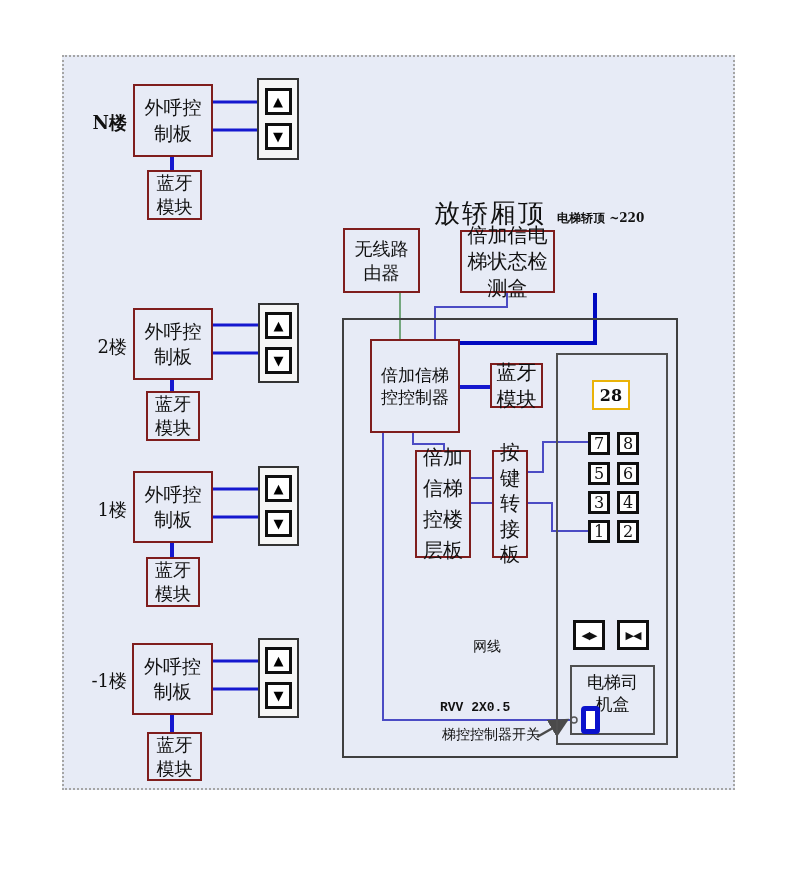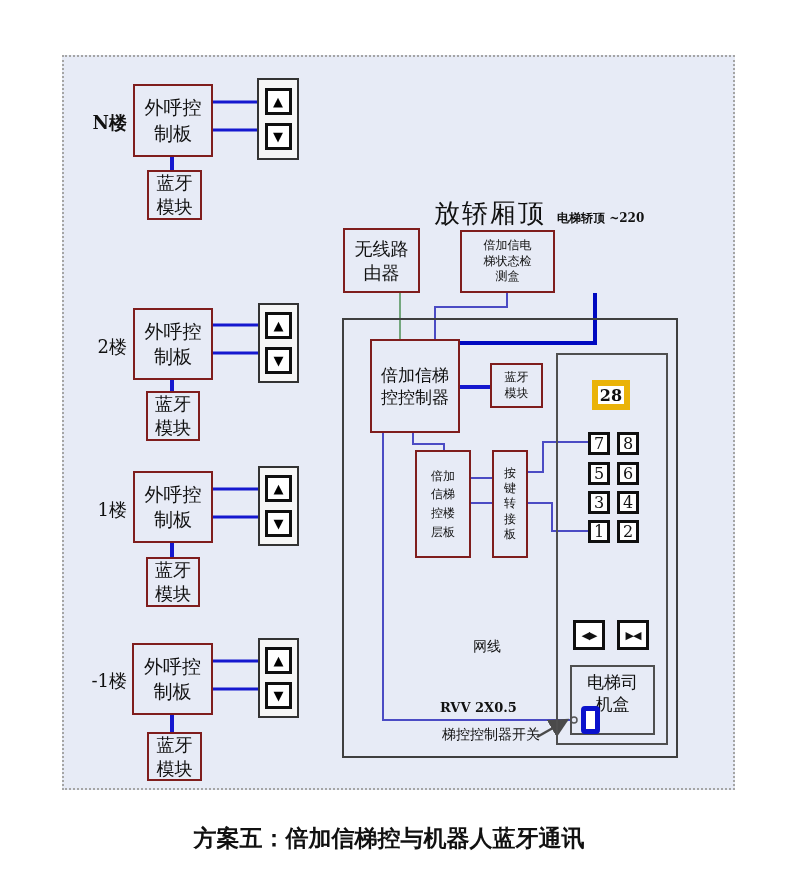--- a/index.html
+++ b/index.html
@@ -6,38 +6,38 @@
   #page{position:relative;width:800px;height:884px;background:#ffffff;overflow:hidden;
         font-family:"DejaVu Serif","Liberation Serif",serif;color:#111;}
   .abs{position:absolute;}
   #frame{left:62px;top:55px;width:669px;height:731px;background:#e7ebf6;
          border:2px dotted #a5a5a5;}
   #wires{left:0;top:0;width:800px;height:884px;z-index:1;pointer-events:none;}
   .lay{z-index:2;}
   .vbox{border:2px solid #7f1d1d;display:flex;align-items:center;justify-content:center;
         text-align:center;white-space:pre-line;box-sizing:border-box;line-height:1.32;
         font-size:18px;}
-  .small{font-size:12px;}
+  .small{font-size:20px;}
   .graybox{border:2px solid #3f3f3f;box-sizing:border-box;background:transparent;}
   .btnpanel{border:2px solid #333;background:#f6f6f6;box-sizing:border-box;
             display:flex;flex-direction:column;align-items:center;justify-content:space-evenly;}
   .sqbtn{width:27px;height:27px;border:3px solid #0f0f0f;background:#ffffff;box-sizing:border-box;
          display:flex;align-items:center;justify-content:center;font-size:13px;color:#000;
          font-family:"DejaVu Sans","Liberation Sans",sans-serif;}
   .digit{width:22px;height:23px;border:3px solid #0f0f0f;background:#ffffff;box-sizing:border-box;
          display:flex;align-items:center;justify-content:center;font-size:16px;}
   .doorbtn{width:32px;height:30px;border:3px solid #0f0f0f;background:#ffffff;box-sizing:border-box;
          display:flex;align-items:center;justify-content:center;font-size:11px;font-weight:bold;
          letter-spacing:-1px;font-family:"DejaVu Sans","Liberation Sans",sans-serif;}
   .floorlabel{width:70px;text-align:right;font-size:18px;}
-  .notelabel{font-size:14px;}
+  .notelabel{font-size:14px;font-family:Liberation Mono, monospace;}
   .boldnote{font-size:12px;font-weight:bold;}
   #roof-title{font-size:26px;letter-spacing:2px;text-align:center;width:130px;}
   #caption{left:0;top:823px;width:778px;text-align:center;font-size:23px;font-weight:bold;}
-  #display28{border:6px solid #eab308;background:#fff;font-weight:bold;font-size:16px;
+  #display28{border:2px solid #eab308;background:#fff;font-weight:bold;font-size:16px;
              display:flex;align-items:center;justify-content:center;box-sizing:border-box;}
   #ctrl-switch{width:19px;height:28px;border:5px solid #0a12cc;background:#ffffff;
                border-radius:4px;box-sizing:border-box;}
 </style>
 </head>
 <body>
 
 <div id="page">
 
   <div id="frame" class="abs"></div>
@@ -186,15 +186,14 @@
   <div class="abs lay graybox" style="left:570px;top:665px;width:85px;height:70px;border-color:#4f4f4f;
        display:flex;align-items:flex-start;justify-content:center;text-align:center;
        white-space:pre-line;font-size:17px;line-height:1.3;padding-top:4px;">电梯司
 机盒</div>
   <div id="ctrl-switch" class="abs lay" style="left:581px;top:706px;"></div>
 
   <div class="abs lay notelabel" style="left:473px;top:638px;">网线</div>
   <div class="abs lay notelabel" style="left:440px;top:700px;font-weight:bold;font-size:13px;">RVV 2X0.5</div>
   <div class="abs lay notelabel" style="left:442px;top:726px;">梯控控制器开关</div>
 
-  <div id="caption" class="abs lay">方案五：倍加信梯控与机器人蓝牙通讯</div>
 
 </div>
 
 </body></html>

